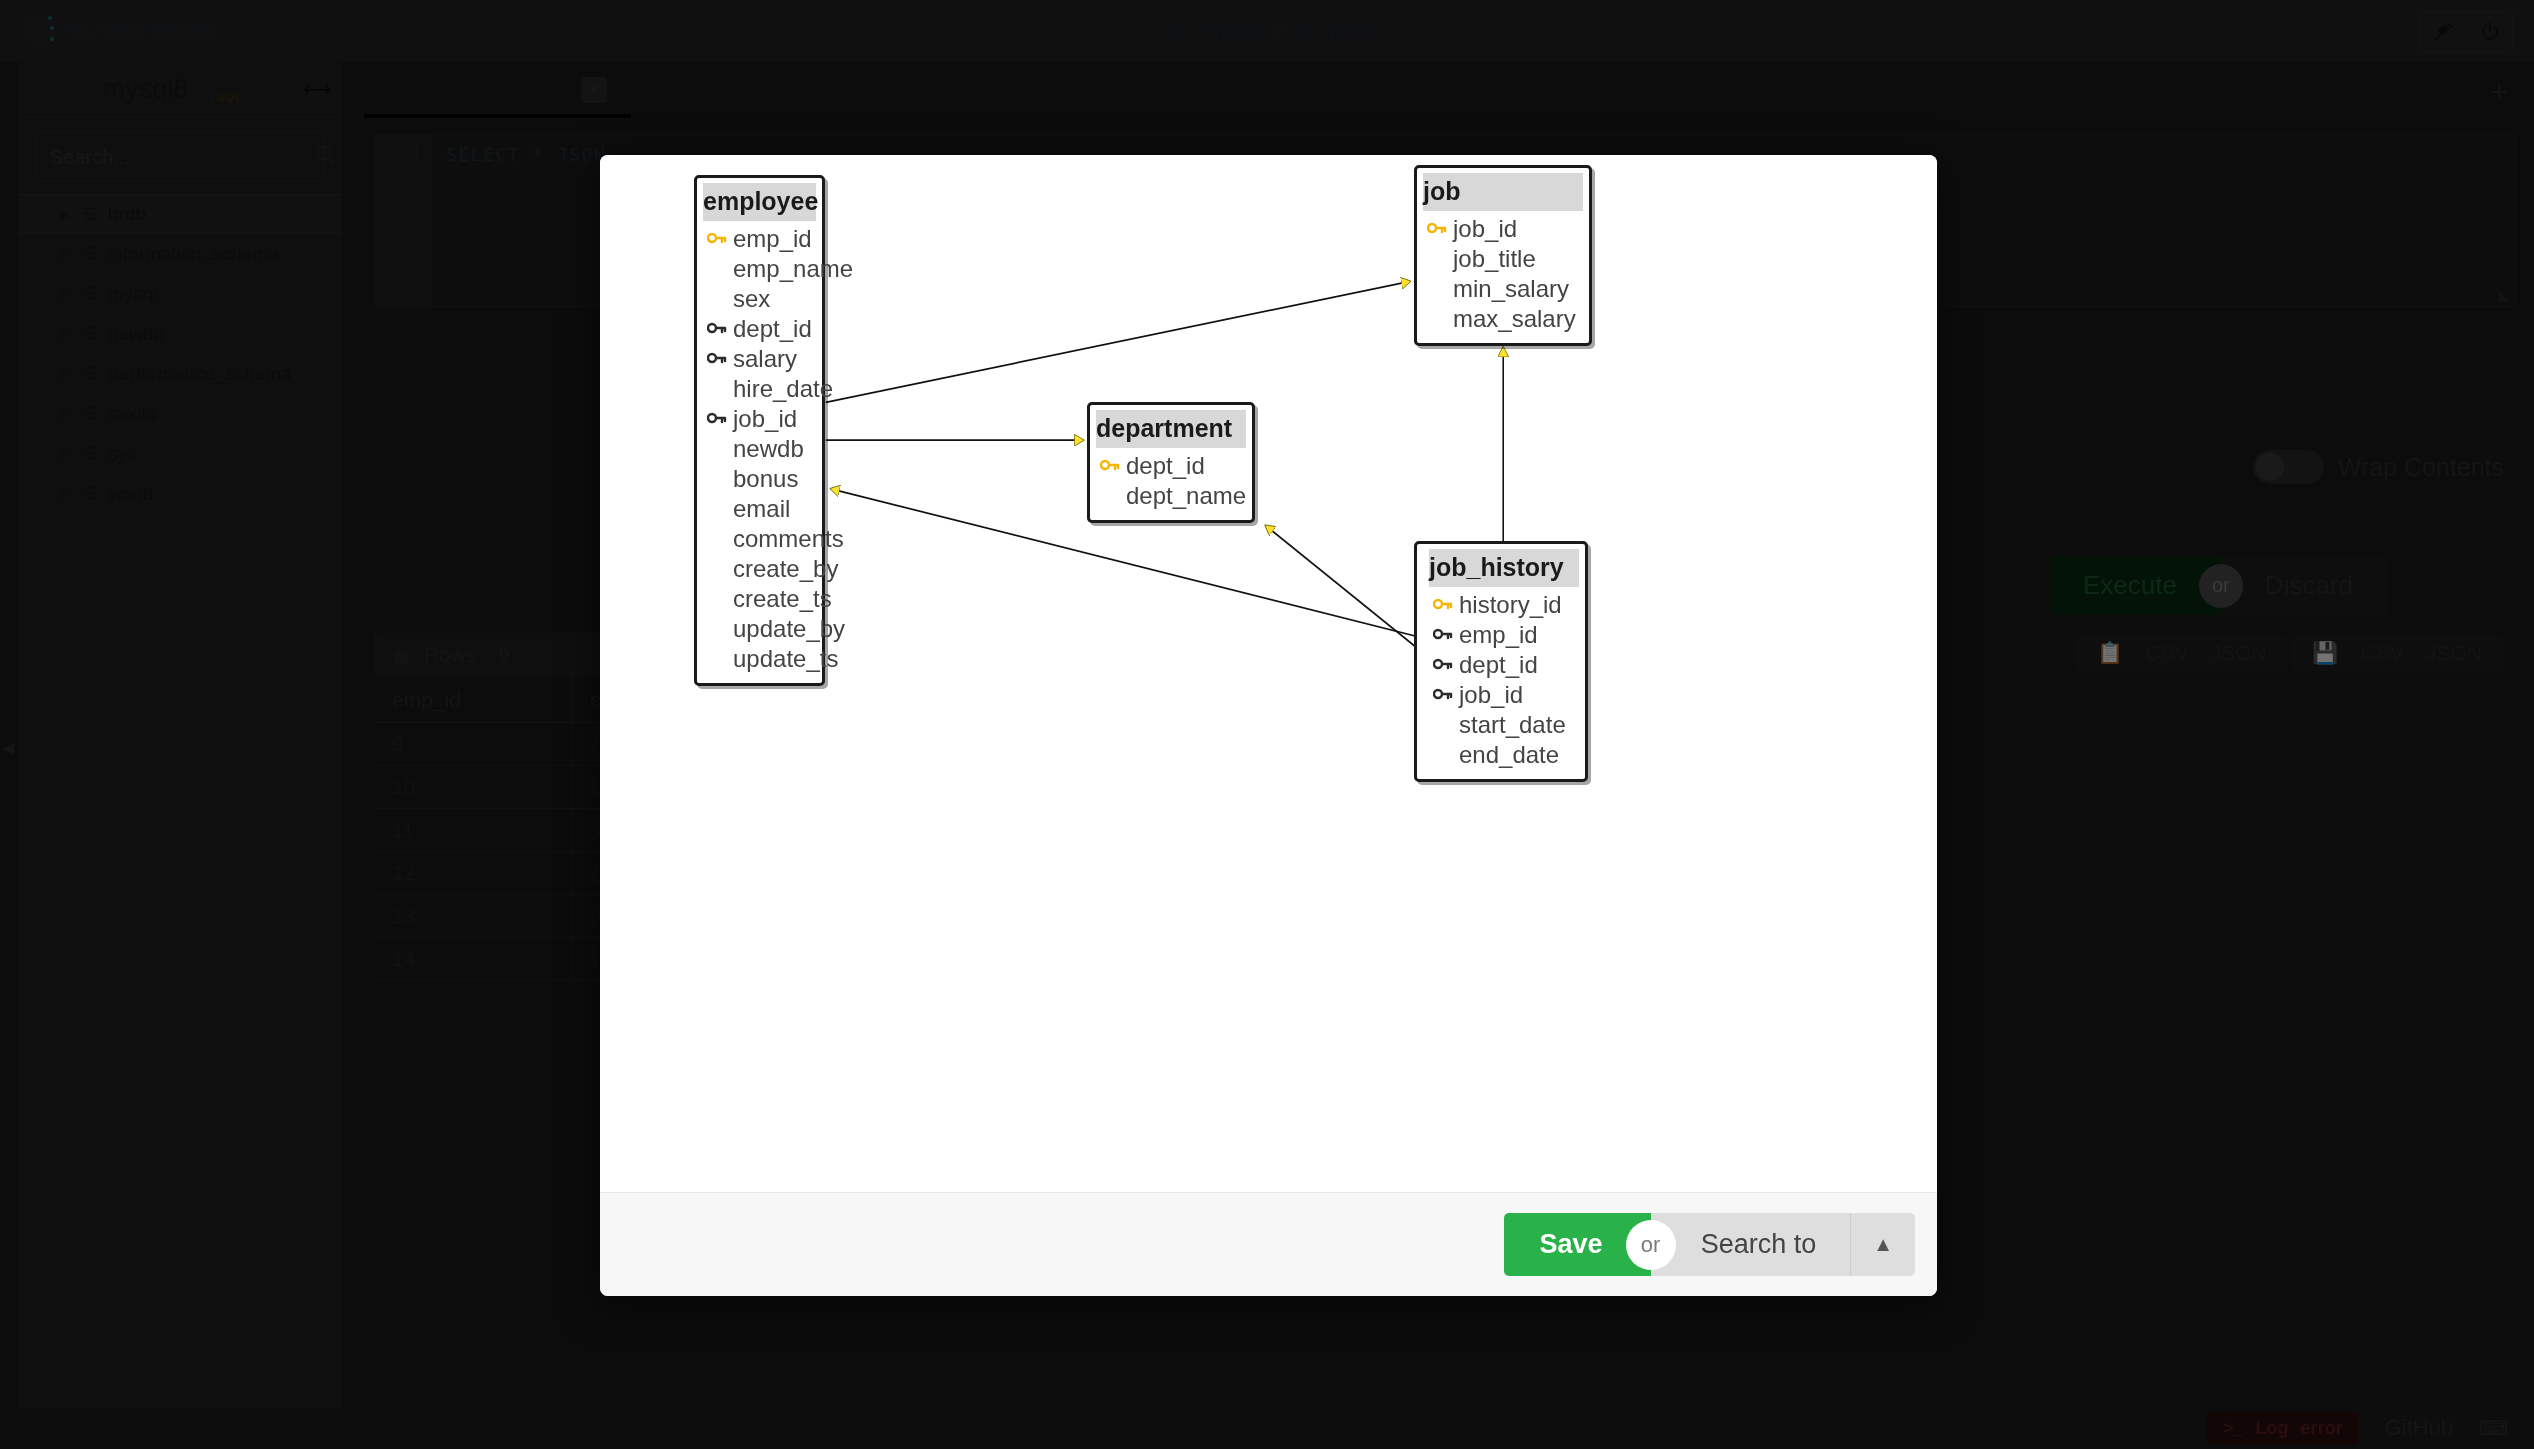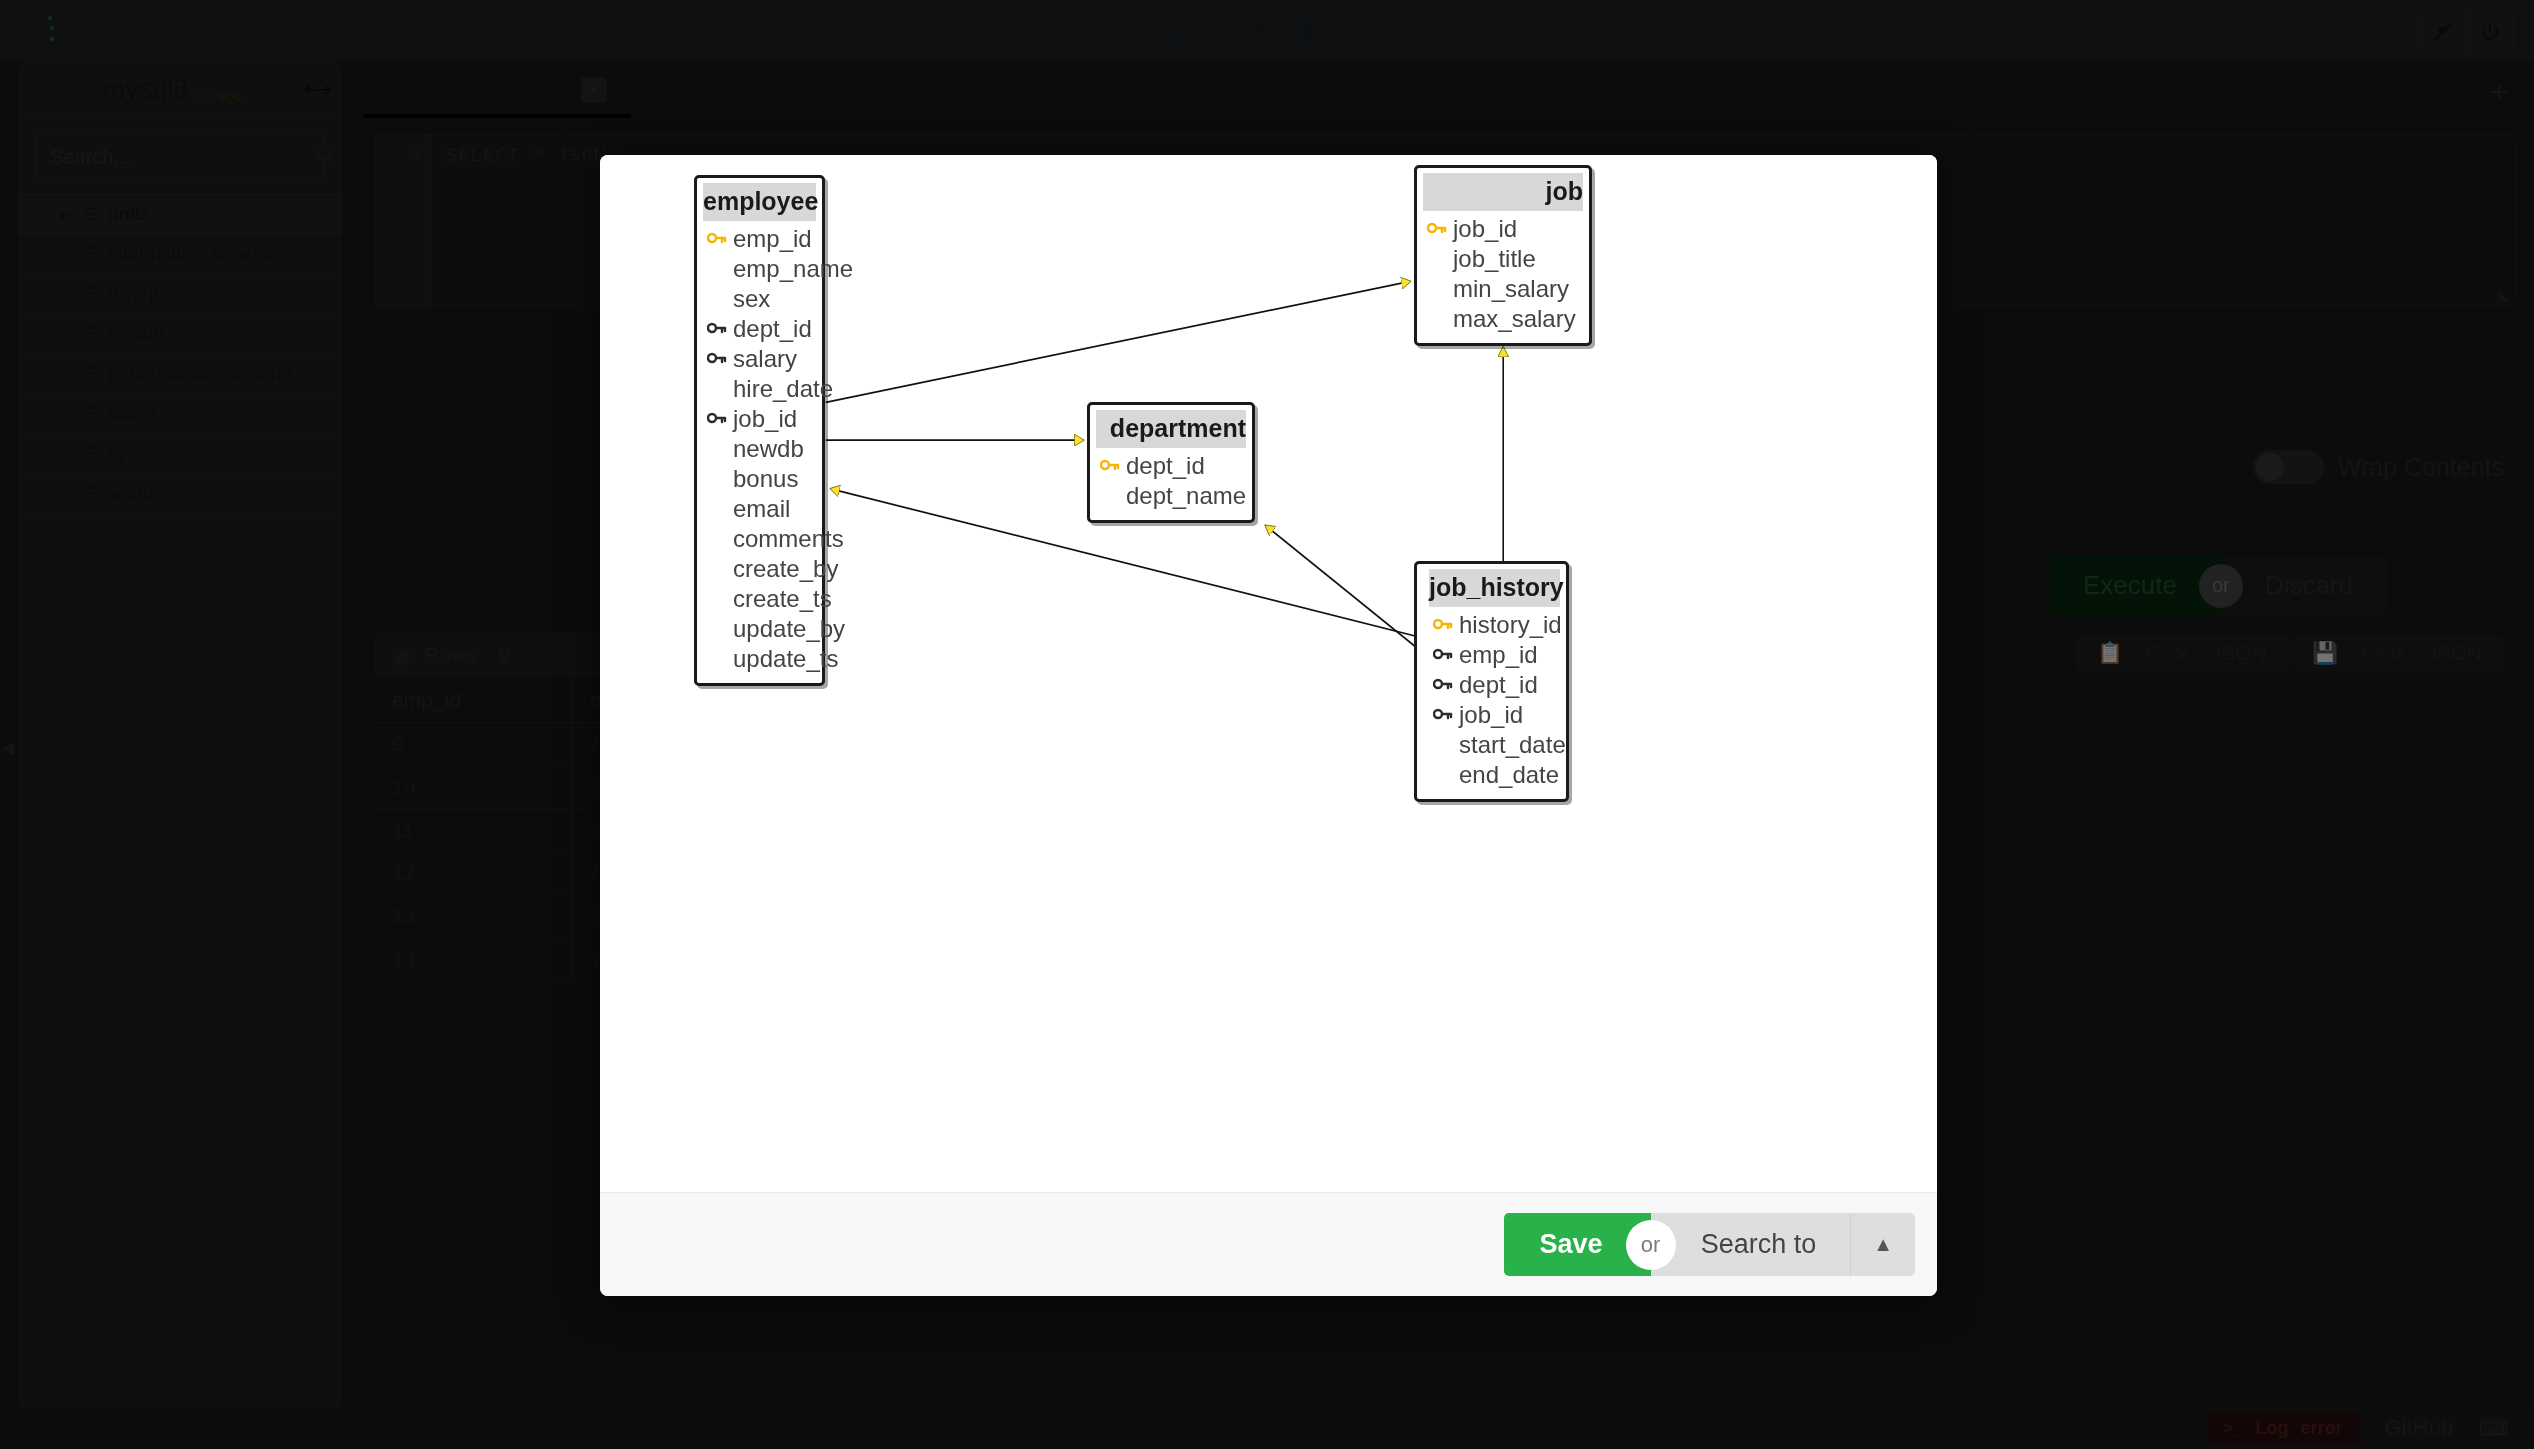--- a/index.html
+++ b/index.html
@@ -240,21 +240,21 @@
     border-left: 1px solid #cfcfcf;
   }
 
   
   .er-table {
     position: absolute; background: #fff; border: 3px solid #1a1a1a;
     border-radius: 5px; box-shadow: 3px 3px 0 rgba(0,0,0,.35);
     padding: 5px 6px 9px 6px;
   }
   .er-title {
-    background: #d8d8d8; text-align: right; font-weight: bold;
+    background: #d8d8d8; text-align: left; font-weight: bold;
     font-size: 25px; color: #1a1a1a; padding: 4px 0 5px 0; margin-bottom: 3px;
   }
   .er-col {
     display: flex; align-items: center; height: 30px; font-size: 24px; color: #444;
     padding-left: 4px;
   }
   .er-key { width: 26px; flex: 0 0 26px; display: flex; align-items: center; }
   .er-colname { white-space: nowrap; }
   svg.er-links { position: absolute; left: 0; top: 0; width: 100%; height: 100%; }
 </style>
@@ -633,21 +633,21 @@
         <div class="er-col">
           <span class="er-key"></span>
           <span class="er-colname">min_salary</span>
         </div>
         <div class="er-col">
           <span class="er-key"></span>
           <span class="er-colname">max_salary</span>
         </div>
       </div>
 
-      <div class="er-table" style="left:814px; top:406px; width:155px;padding-left:12px;">
+      <div class="er-table" style="left:814px; top:386px; width:174px;padding-left:12px;">
         <div class="er-title">job_history</div>
         <div class="er-col">
           <span class="er-key">
             <svg width="20" height="16" viewBox="0 0 20 16">
                 <circle cx="5" cy="7" r="4" fill="none" stroke="#f5b500" stroke-width="2.4"></circle>
                 <path d="M9 7 h9 M15 7 v4 M18 7 v3" stroke="#f5b500" stroke-width="2.4" stroke-linecap="round"></path>
               </svg>
           </span>
           <span class="er-colname">history_id</span>
         </div>

